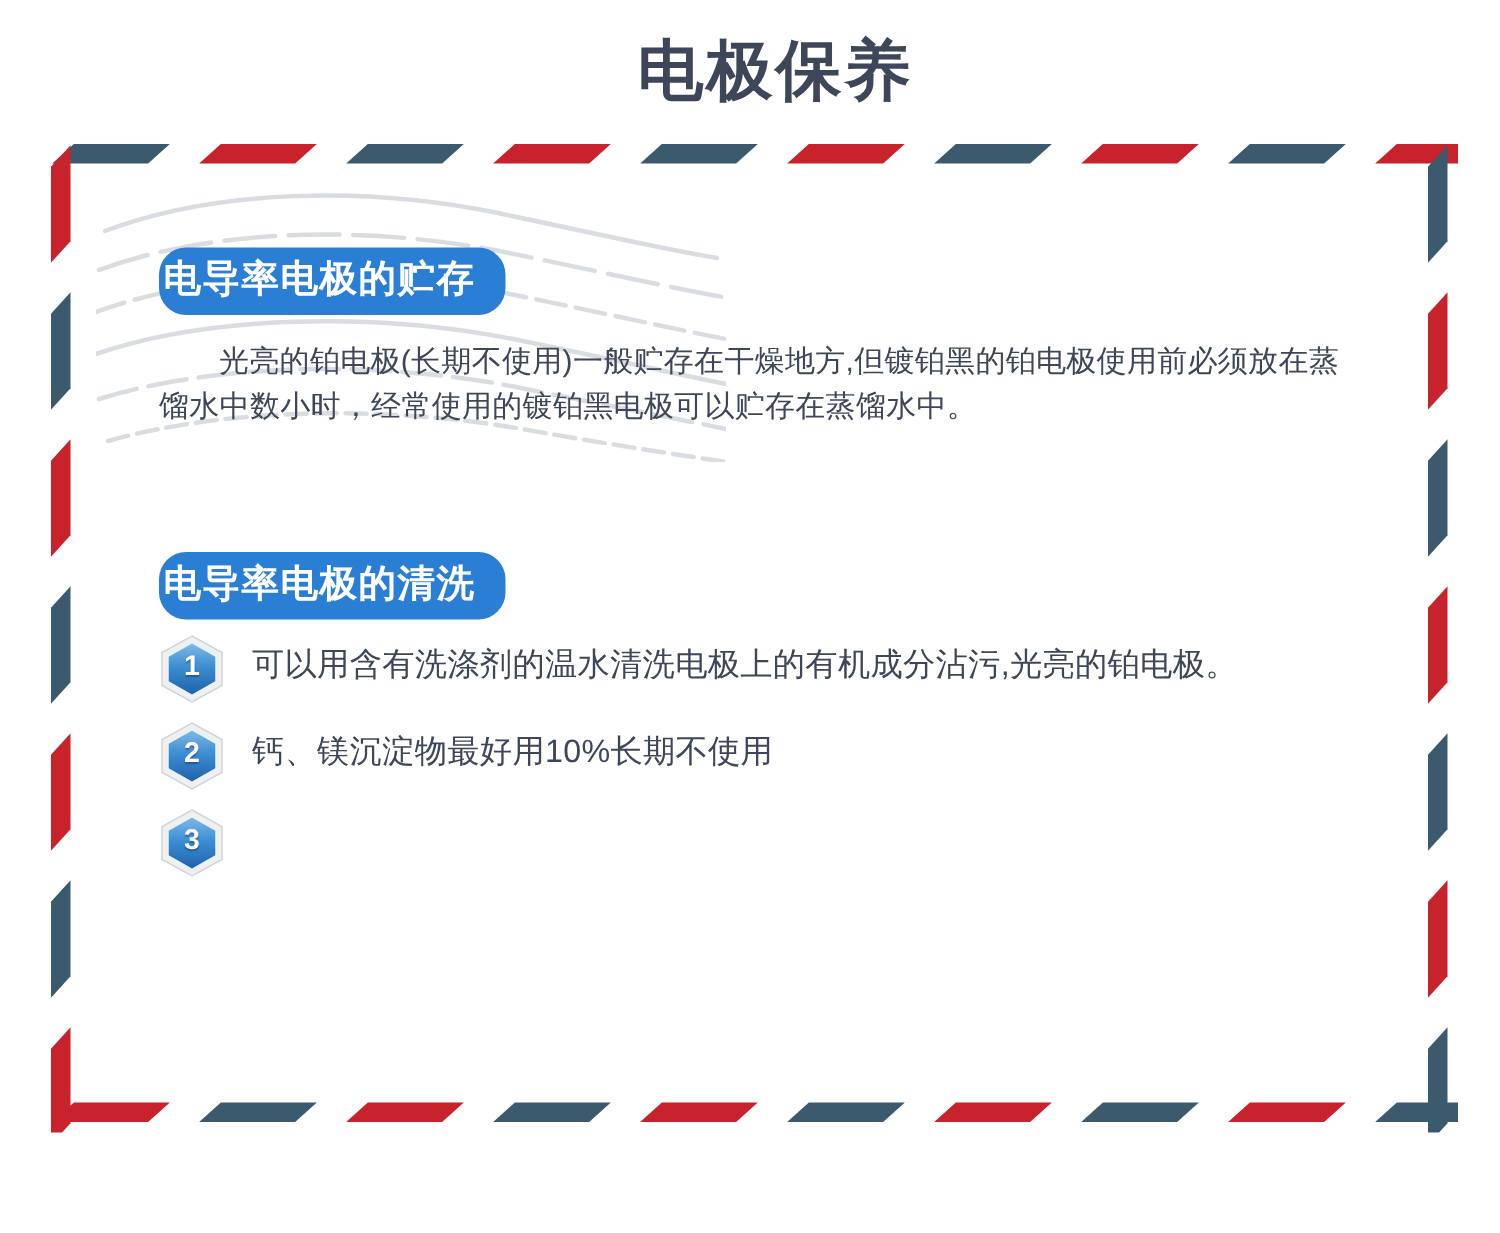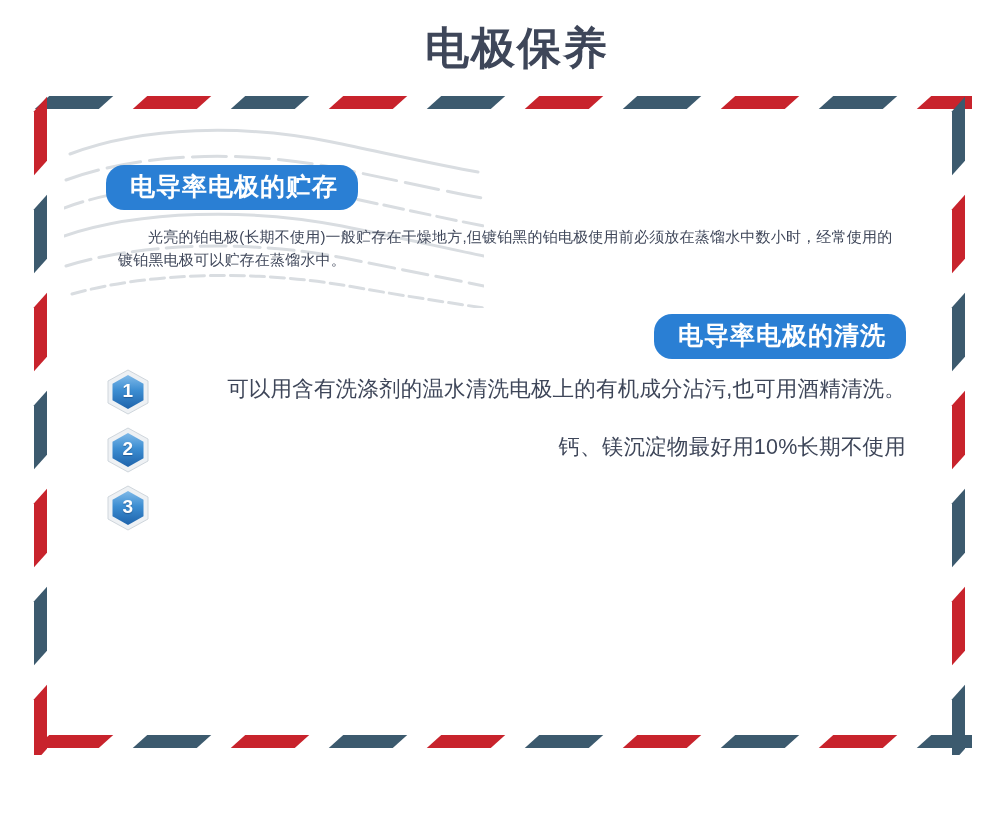--- a/index.html
+++ b/index.html
@@ -84,38 +84,38 @@
 
   
   .content {
     position: absolute;
     left: 78px;
     top: 75px;
     width: 800px;
   }
 
   .section { position: relative; }
-  .section + .section { margin-top: 42px; text-align: right; }
+  .section + .section { margin-top: 81px; }
 
   .pill {
     display: inline-block;
     background: #2a7fd4;
     color: #ffffff;
     font-size: 25px;
     font-weight: 700;
     letter-spacing: 1px;
     line-height: 1;
-    padding: 9px 20px 11px 24px;
+    padding: 9px 20px 11px 3px;
     border-radius: 18px;
     white-space: nowrap;
   }
 
   .para {
-    margin: 16px 0 0 12px;
-    font-size: 15px;
+    margin: 16px 0 0 0;
+    font-size: 20px;
     line-height: 1.52;
     color: #3e4659;
     text-indent: 2em;
     letter-spacing: 0.2px;
   }
 
   .list { margin: 14px 0 0 0; padding: 0; list-style: none; }
   .list-item {
     position: relative;
     padding-left: 62px;
@@ -228,21 +228,21 @@
               <linearGradient id="hg1" x1="0" y1="0" x2="0" y2="1">
                 <stop offset="0%" stop-color="#7fb9e8"></stop>
                 <stop offset="45%" stop-color="#3d8ed2"></stop>
                 <stop offset="100%" stop-color="#1e63ab"></stop>
               </linearGradient>
             </defs>
             <polygon points="22,1 42,12 42,34 22,45 2,34 2,12" fill="#eef1f4" stroke="#cfd6dc" stroke-width="1"></polygon>
             <polygon points="22,6 37.5,14.8 37.5,31.2 22,40 6.5,31.2 6.5,14.8" fill="url(#hg1)"></polygon>
           </svg>
           <span class="hex-num">1</span>
-          <span>可以用含有洗涤剂的温水清洗电极上的有机成分沾污,也可用酒精清洗。</span>
+          <span>可以用含有洗涤剂的温水清洗电极上的有机成分沾污,光亮的铂电极。</span>
         </li>
 
         <li class="list-item">
           <svg class="hex-badge" viewBox="0 0 44 46">
             <defs>
               <linearGradient id="hg2" x1="0" y1="0" x2="0" y2="1">
                 <stop offset="0%" stop-color="#7fb9e8"></stop>
                 <stop offset="45%" stop-color="#3d8ed2"></stop>
                 <stop offset="100%" stop-color="#1e63ab"></stop>
               </linearGradient>

